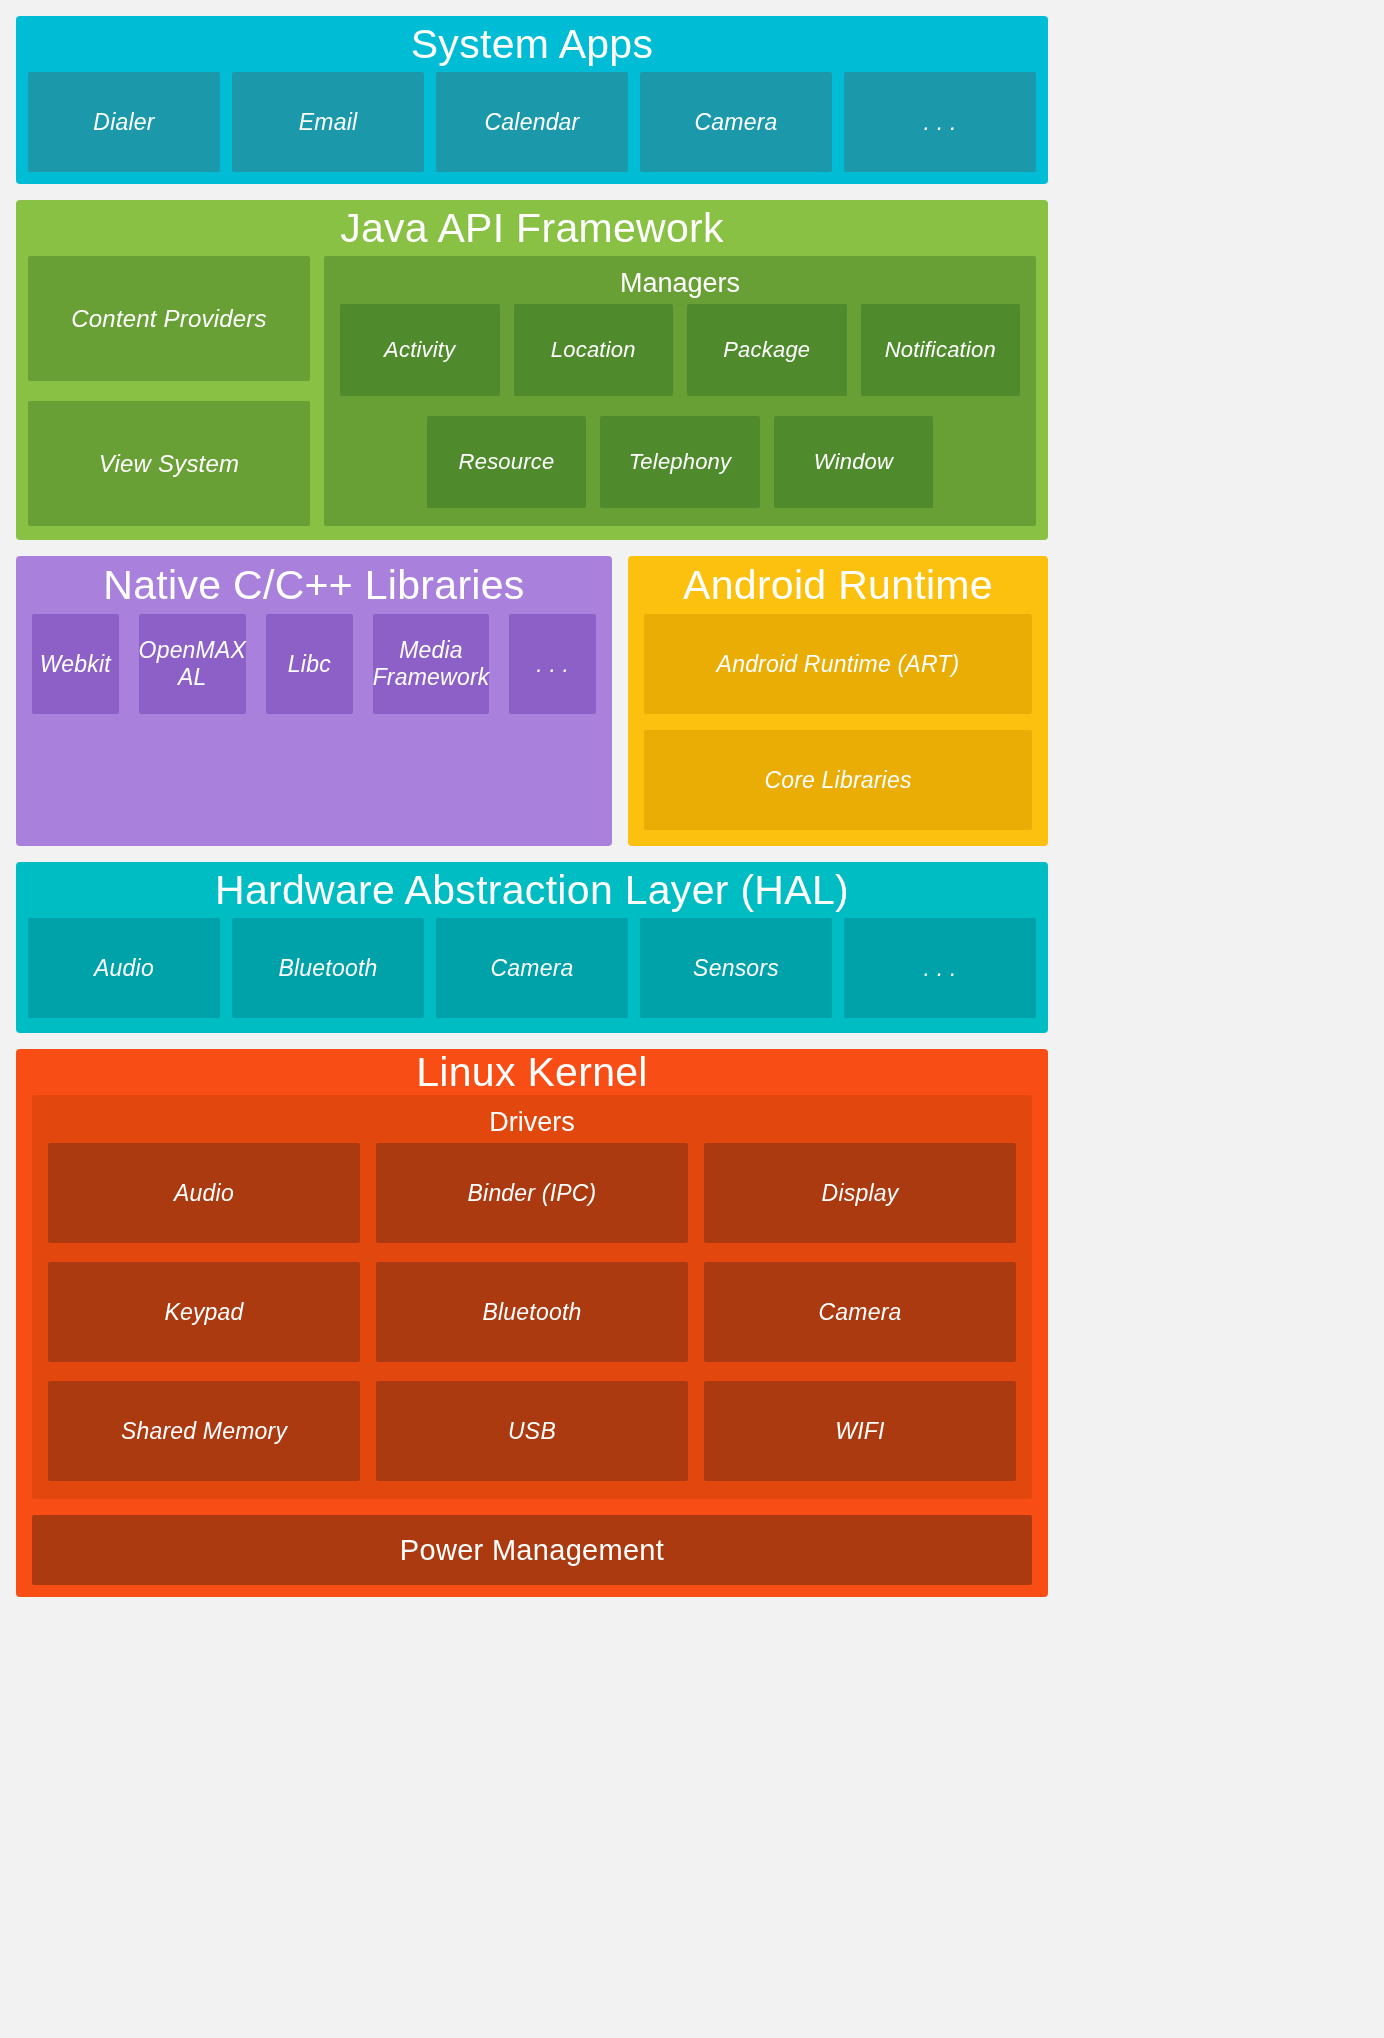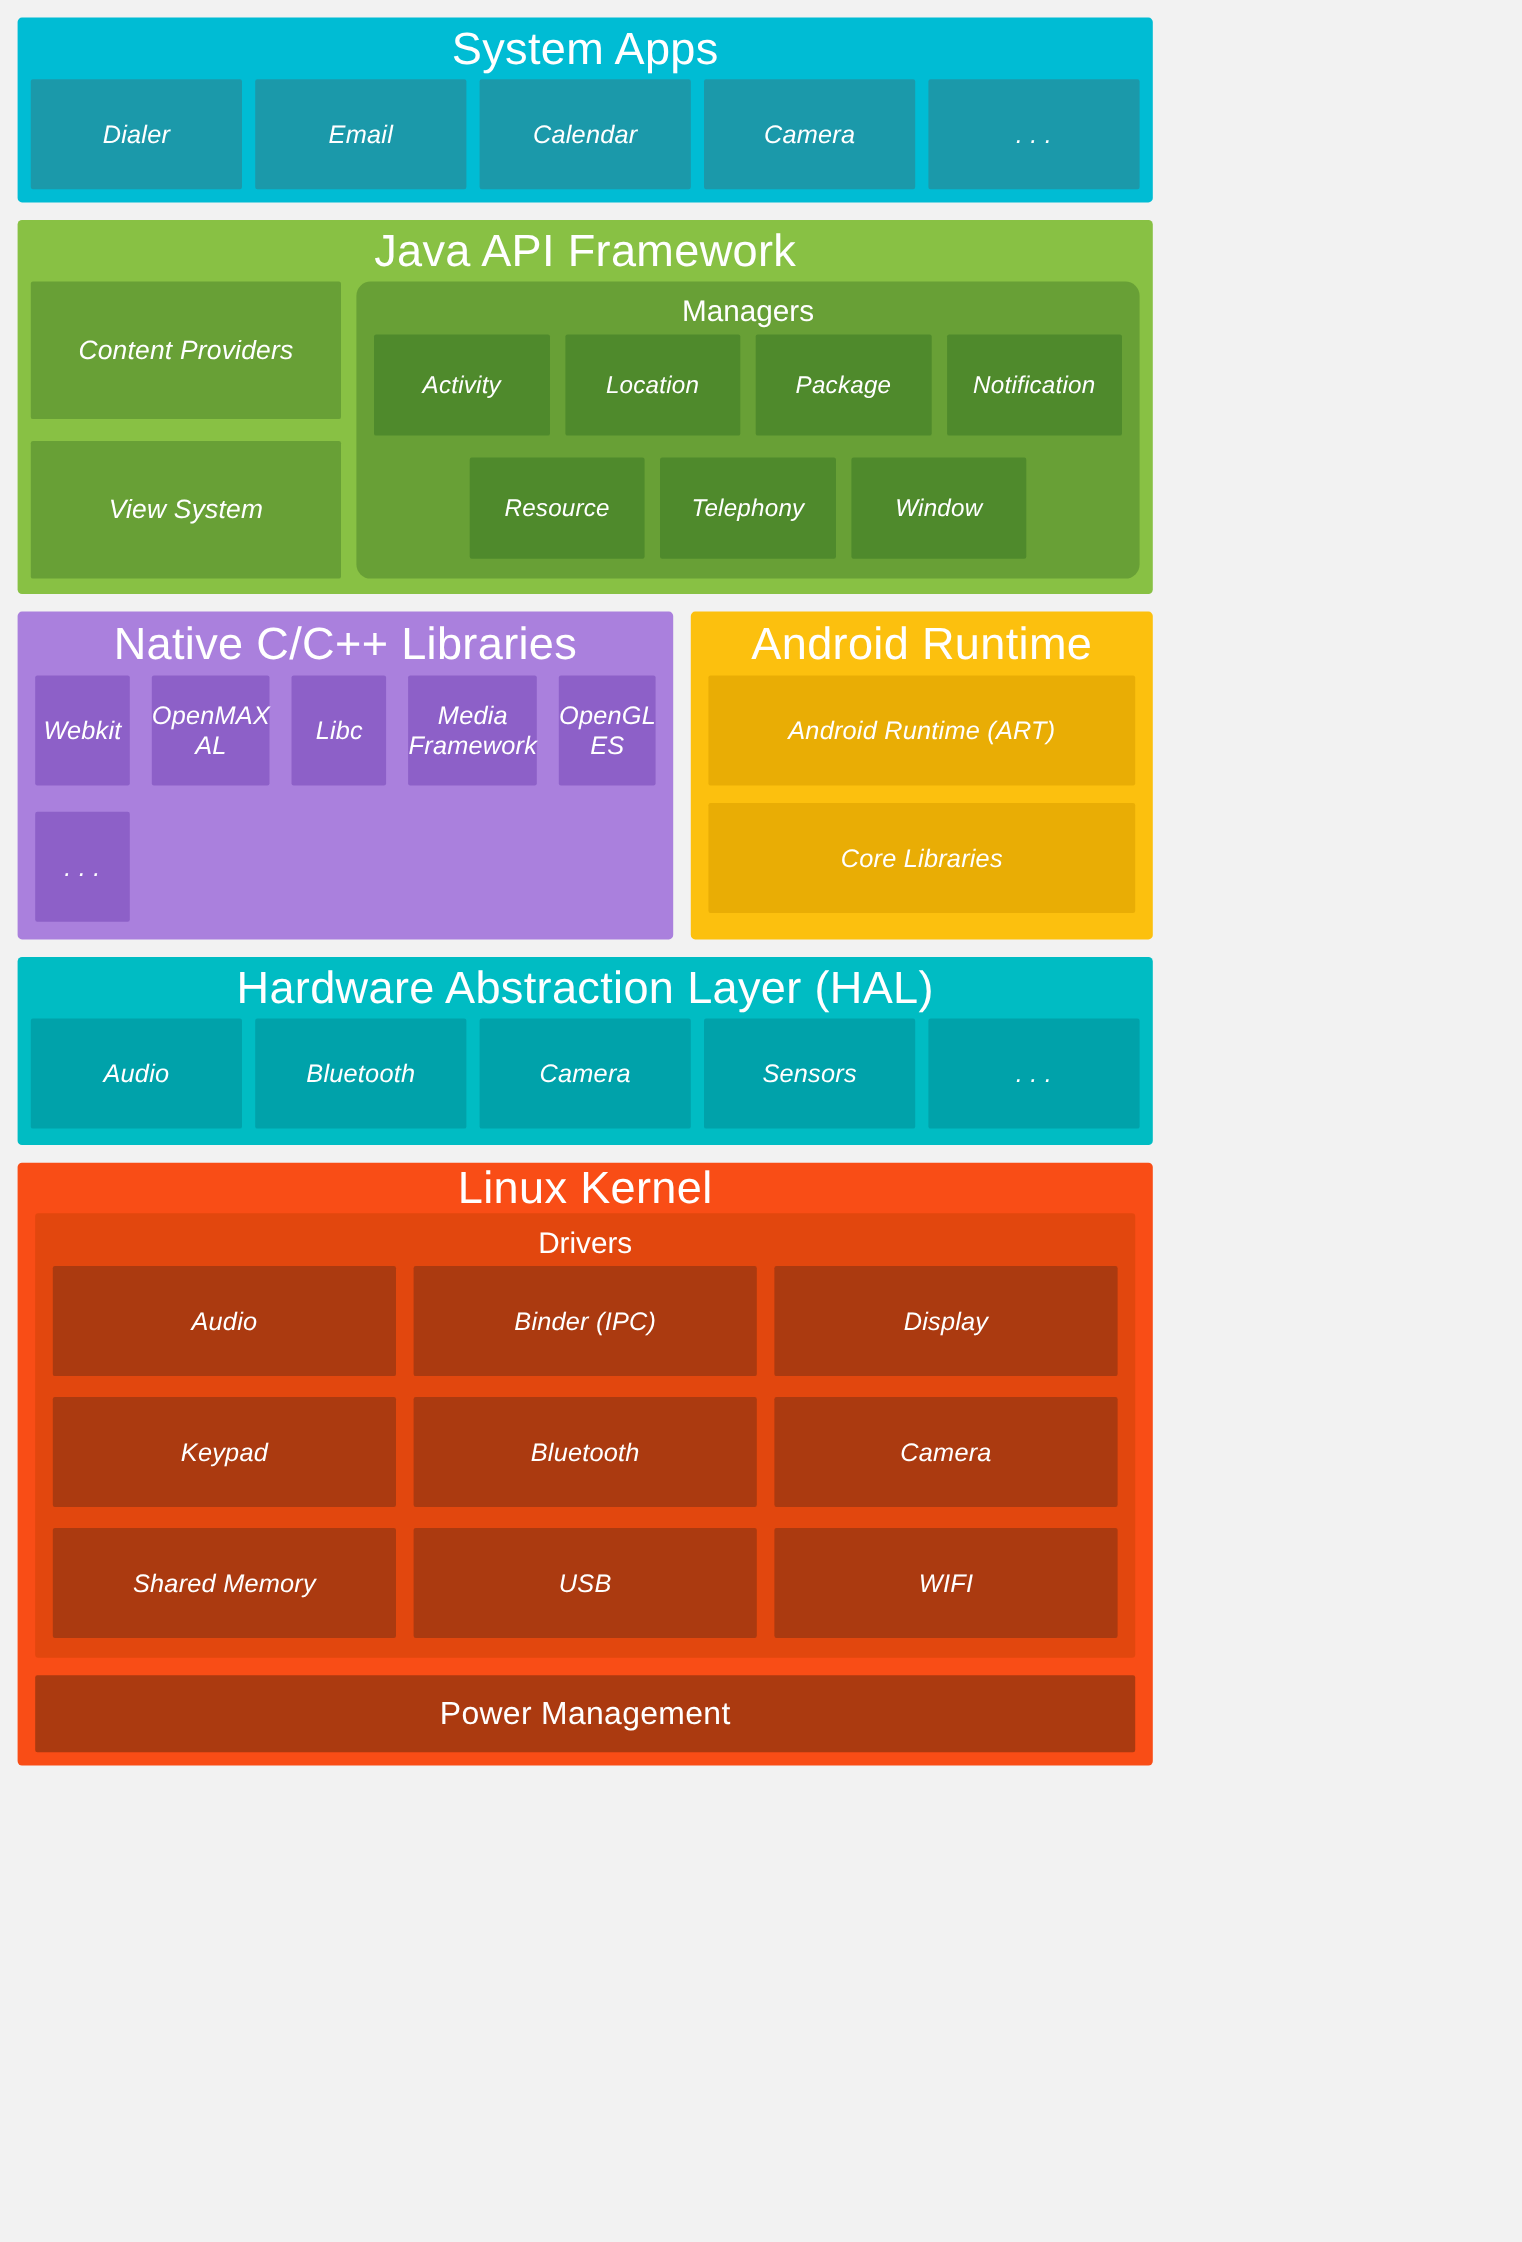--- a/index.html
+++ b/index.html
@@ -27,21 +27,21 @@
   .row .box { flex: 1; height: 100px; }
 
   .sec-apps { background: var(--apps-bg, #00bcd4); }
   .sec-apps .box { background: var(--apps-box, #1b99aa); }
 
   
   .sec-java { background: var(--java-bg, #88c144); padding: 0 12px 14px; }
   .java-grid { display: flex; gap: 14px; }
   .java-left { width: 282px; display: flex; flex-direction: column; gap: 20px; }
   .java-left .box { flex: 1; background: var(--java-box, #68a036); font-size: 24px; }
-  .managers { flex: 1; background: var(--java-box, #68a036); border-radius: 13px; padding: 6px 16px 18px; }
+  .managers { flex: 1; background: var(--java-box, #68a036); border-radius: 2px; padding: 6px 16px 18px; }
   .managers-title { height: 42px; display: flex; align-items: center; justify-content: center; font-size: 27px; }
   .mrow { display: flex; gap: 14px; }
   .mrow + .mrow { margin-top: 20px; }
   .mrow .box { flex: 1; height: 92px; background: var(--java-item, #4f8a2c); font-size: 22px; }
   .mrow.centered { justify-content: center; }
   .mrow.centered .box { flex: 0 0 calc((100% - 42px) / 4); }
 
   
   .libs-row { display: flex; gap: 16px; }
   .sec-native { width: 596px; background: var(--purple-bg, #aa80dd); padding: 0 16px 16px; }
@@ -110,21 +110,20 @@
   </section>
 
   <div class="libs-row">
     <section class="sec sec-native">
       <div class="sec-title">Native C/C++ Libraries</div>
       <div class="native-grid">
         <div class="box">Webkit</div>
         <div class="box">OpenMAX AL</div>
         <div class="box">Libc</div>
         <div class="box">Media Framework</div>
-        <div class="box">OpenGL ES</div>
         <div class="box">. . .</div>
       </div>
     </section>
 
     <section class="sec sec-runtime">
       <div class="sec-title">Android Runtime</div>
       <div class="box">Android Runtime (ART)</div>
       <div class="box">Core Libraries</div>
     </section>
   </div>

